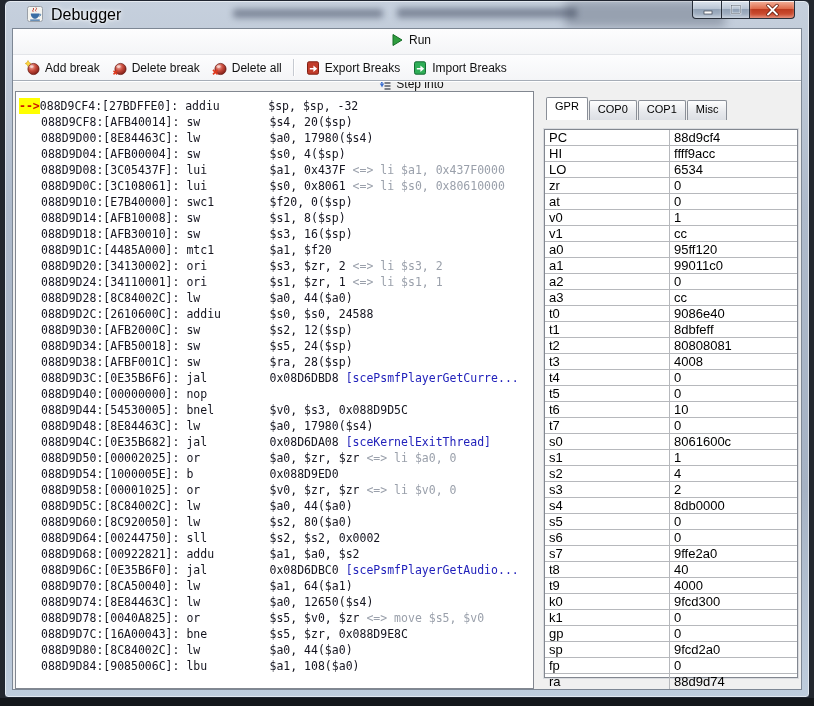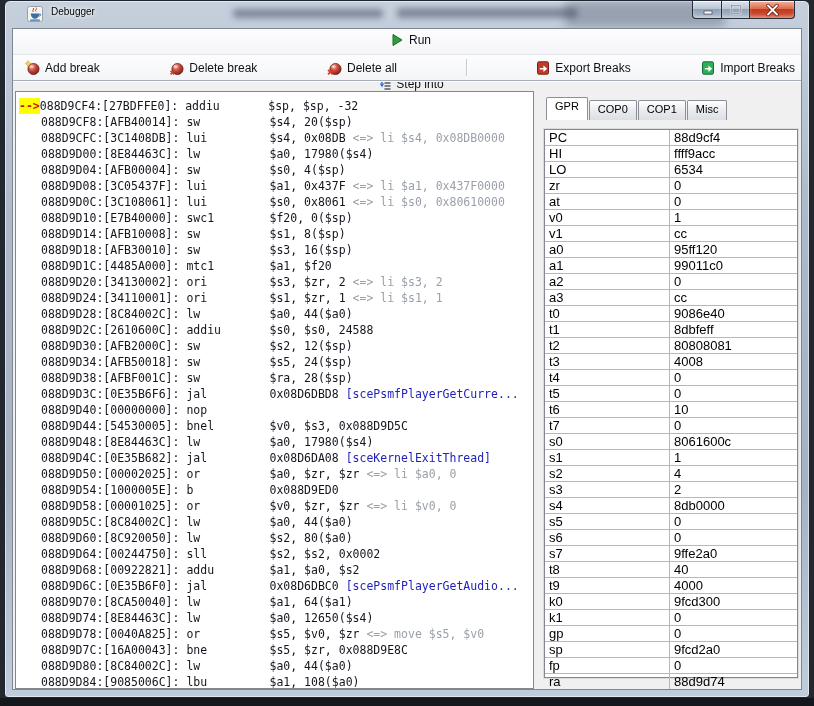--- a/index.html
+++ b/index.html
@@ -8,40 +8,40 @@
   .desktop::after { content:""; position:absolute; left:0; right:0; bottom:0; height:8px; background:#14171b; }
 
   
   .window { position:absolute; left:4px; top:0; width:806px; height:698px;
     background:linear-gradient(#c6d0dd, #aebacb 30%, #a5b2c4 70%, #bfcddd);
     border:1px solid #1f2530; border-radius:6px 6px 4px 4px;
     box-shadow:inset 0 0 0 1px rgba(255,255,255,.55); }
   .titlebar { position:absolute; left:0; top:0; right:0; height:27px; overflow:hidden; border-radius:6px 6px 0 0; }
   .blur-blob { position:absolute; background:rgba(55,65,88,.5); filter:blur(3px); border-radius:3px; }
   .title-icon { position:absolute; left:22px; top:5px; width:16px; height:16px; }
-  .title-text { position:absolute; left:46px; top:5px; font-size:10px; color:#000;
+  .title-text { position:absolute; left:46px; top:5px; font-size:16px; color:#000;
     text-shadow:0 0 3px #fff, 0 0 6px #fff; }
   .win-controls { position:absolute; right:14px; top:0; display:flex; }
   .winbtn { height:18px; border:1px solid #272e39; border-top:none; position:relative;
     background:linear-gradient(#dde5ee 0%, #b9c5d4 45%, #92a2b6 50%, #acbacb 100%);
     box-shadow:inset 0 1px 0 rgba(255,255,255,.8), inset 0 -2px 3px rgba(255,255,255,.35); }
   .winbtn.min { width:30px; border-radius:0 0 0 4px; }
   .winbtn.max { width:28px; border-left:none; }
   .winbtn.close { width:45px; border-left:none; border-radius:0 0 4px 0;
     background:linear-gradient(#f3b49e 0%, #df6b4b 45%, #bd3b20 50%, #d5573a 100%); }
   .winbtn svg { position:absolute; left:0; top:0; }
 
   .client { position:absolute; left:7px; right:7px; top:27px; bottom:7px;
     background:#f0f0f0; border:1px solid #7d8794; }
 
   
   .toolbar { position:absolute; left:0; right:0; height:26px; display:flex; align-items:center;
     background:linear-gradient(#fdfdfe,#f4f5f7); padding-left:6px; }
   .toolbar.row1 { top:0; border-bottom:1px solid #e3e5e9;flex-direction:column; }
-  .toolbar.row2 { top:26px; border-bottom:1px solid #a6adb7; box-shadow:0 1px 0 #fff;justify-content:space-between; }
+  .toolbar.row2 { top:26px; border-bottom:1px solid #a6adb7; box-shadow:0 1px 0 #fff; }
   .tbtn { display:flex; align-items:center; gap:4px; padding:2px 5px; font-size:12px; color:#111;
     white-space:nowrap; border:1px solid transparent; border-radius:2px; cursor:default; }
   .tbtn.disabled { color:#9b9fa6; }
   .tsep { width:1px; height:17px; background:#c6cad1; box-shadow:1px 0 0 #fff; margin:0 5px; }
 
   
   .disasm { position:absolute; left:2px; top:62px; width:519px; height:598px;
     background:#fff; border:1px solid #828790; overflow:hidden;
     font-family:"DejaVu Sans Mono","Liberation Mono",monospace; font-size:11.5px; color:#14141f;
     padding:6px 9px 0 3px; }
@@ -217,21 +217,20 @@
               <rect x="2.5" y="1.8" width="11" height="12.4" rx="1.5" fill="#2fae57" stroke="#156a33"></rect>
               <path d="M4.8 8h3.6V5.6l3.8 3.2-3.8 3.2V9.6H4.8z" fill="#fff"></path>
             </svg>
             <span>Import Breaks</span>
           </div>
         </div>
 
       <div class="disasm" id="disasm">
           <div class="dline"><span class="dmark cur">--&gt;</span><span>088D9CF4:[27BDFFE0]: addiu       $sp, $sp, -32</span></div>
           <div class="dline"><span class="dmark"> </span><span>088D9CF8:[AFB40014]: sw          $s4, 20($sp)</span></div>
-          <div class="dline"><span class="dmark"> </span><span>088D9CFC:[3C1408DB]: lui         $s4, 0x08DB</span><span class="dalt"> &lt;=&gt; li $s4, 0x08DB0000</span></div>
           <div class="dline"><span class="dmark"> </span><span>088D9D00:[8E84463C]: lw          $a0, 17980($s4)</span></div>
           <div class="dline"><span class="dmark"> </span><span>088D9D04:[AFB00004]: sw          $s0, 4($sp)</span></div>
           <div class="dline"><span class="dmark"> </span><span>088D9D08:[3C05437F]: lui         $a1, 0x437F</span><span class="dalt"> &lt;=&gt; li $a1, 0x437F0000</span></div>
           <div class="dline"><span class="dmark"> </span><span>088D9D0C:[3C108061]: lui         $s0, 0x8061</span><span class="dalt"> &lt;=&gt; li $s0, 0x80610000</span></div>
           <div class="dline"><span class="dmark"> </span><span>088D9D10:[E7B40000]: swc1        $f20, 0($sp)</span></div>
           <div class="dline"><span class="dmark"> </span><span>088D9D14:[AFB10008]: sw          $s1, 8($sp)</span></div>
           <div class="dline"><span class="dmark"> </span><span>088D9D18:[AFB30010]: sw          $s3, 16($sp)</span></div>
           <div class="dline"><span class="dmark"> </span><span>088D9D1C:[4485A000]: mtc1        $a1, $f20</span></div>
           <div class="dline"><span class="dmark"> </span><span>088D9D20:[34130002]: ori         $s3, $zr, 2</span><span class="dalt"> &lt;=&gt; li $s3, 2</span></div>
           <div class="dline"><span class="dmark"> </span><span>088D9D24:[34110001]: ori         $s1, $zr, 1</span><span class="dalt"> &lt;=&gt; li $s1, 1</span></div>

